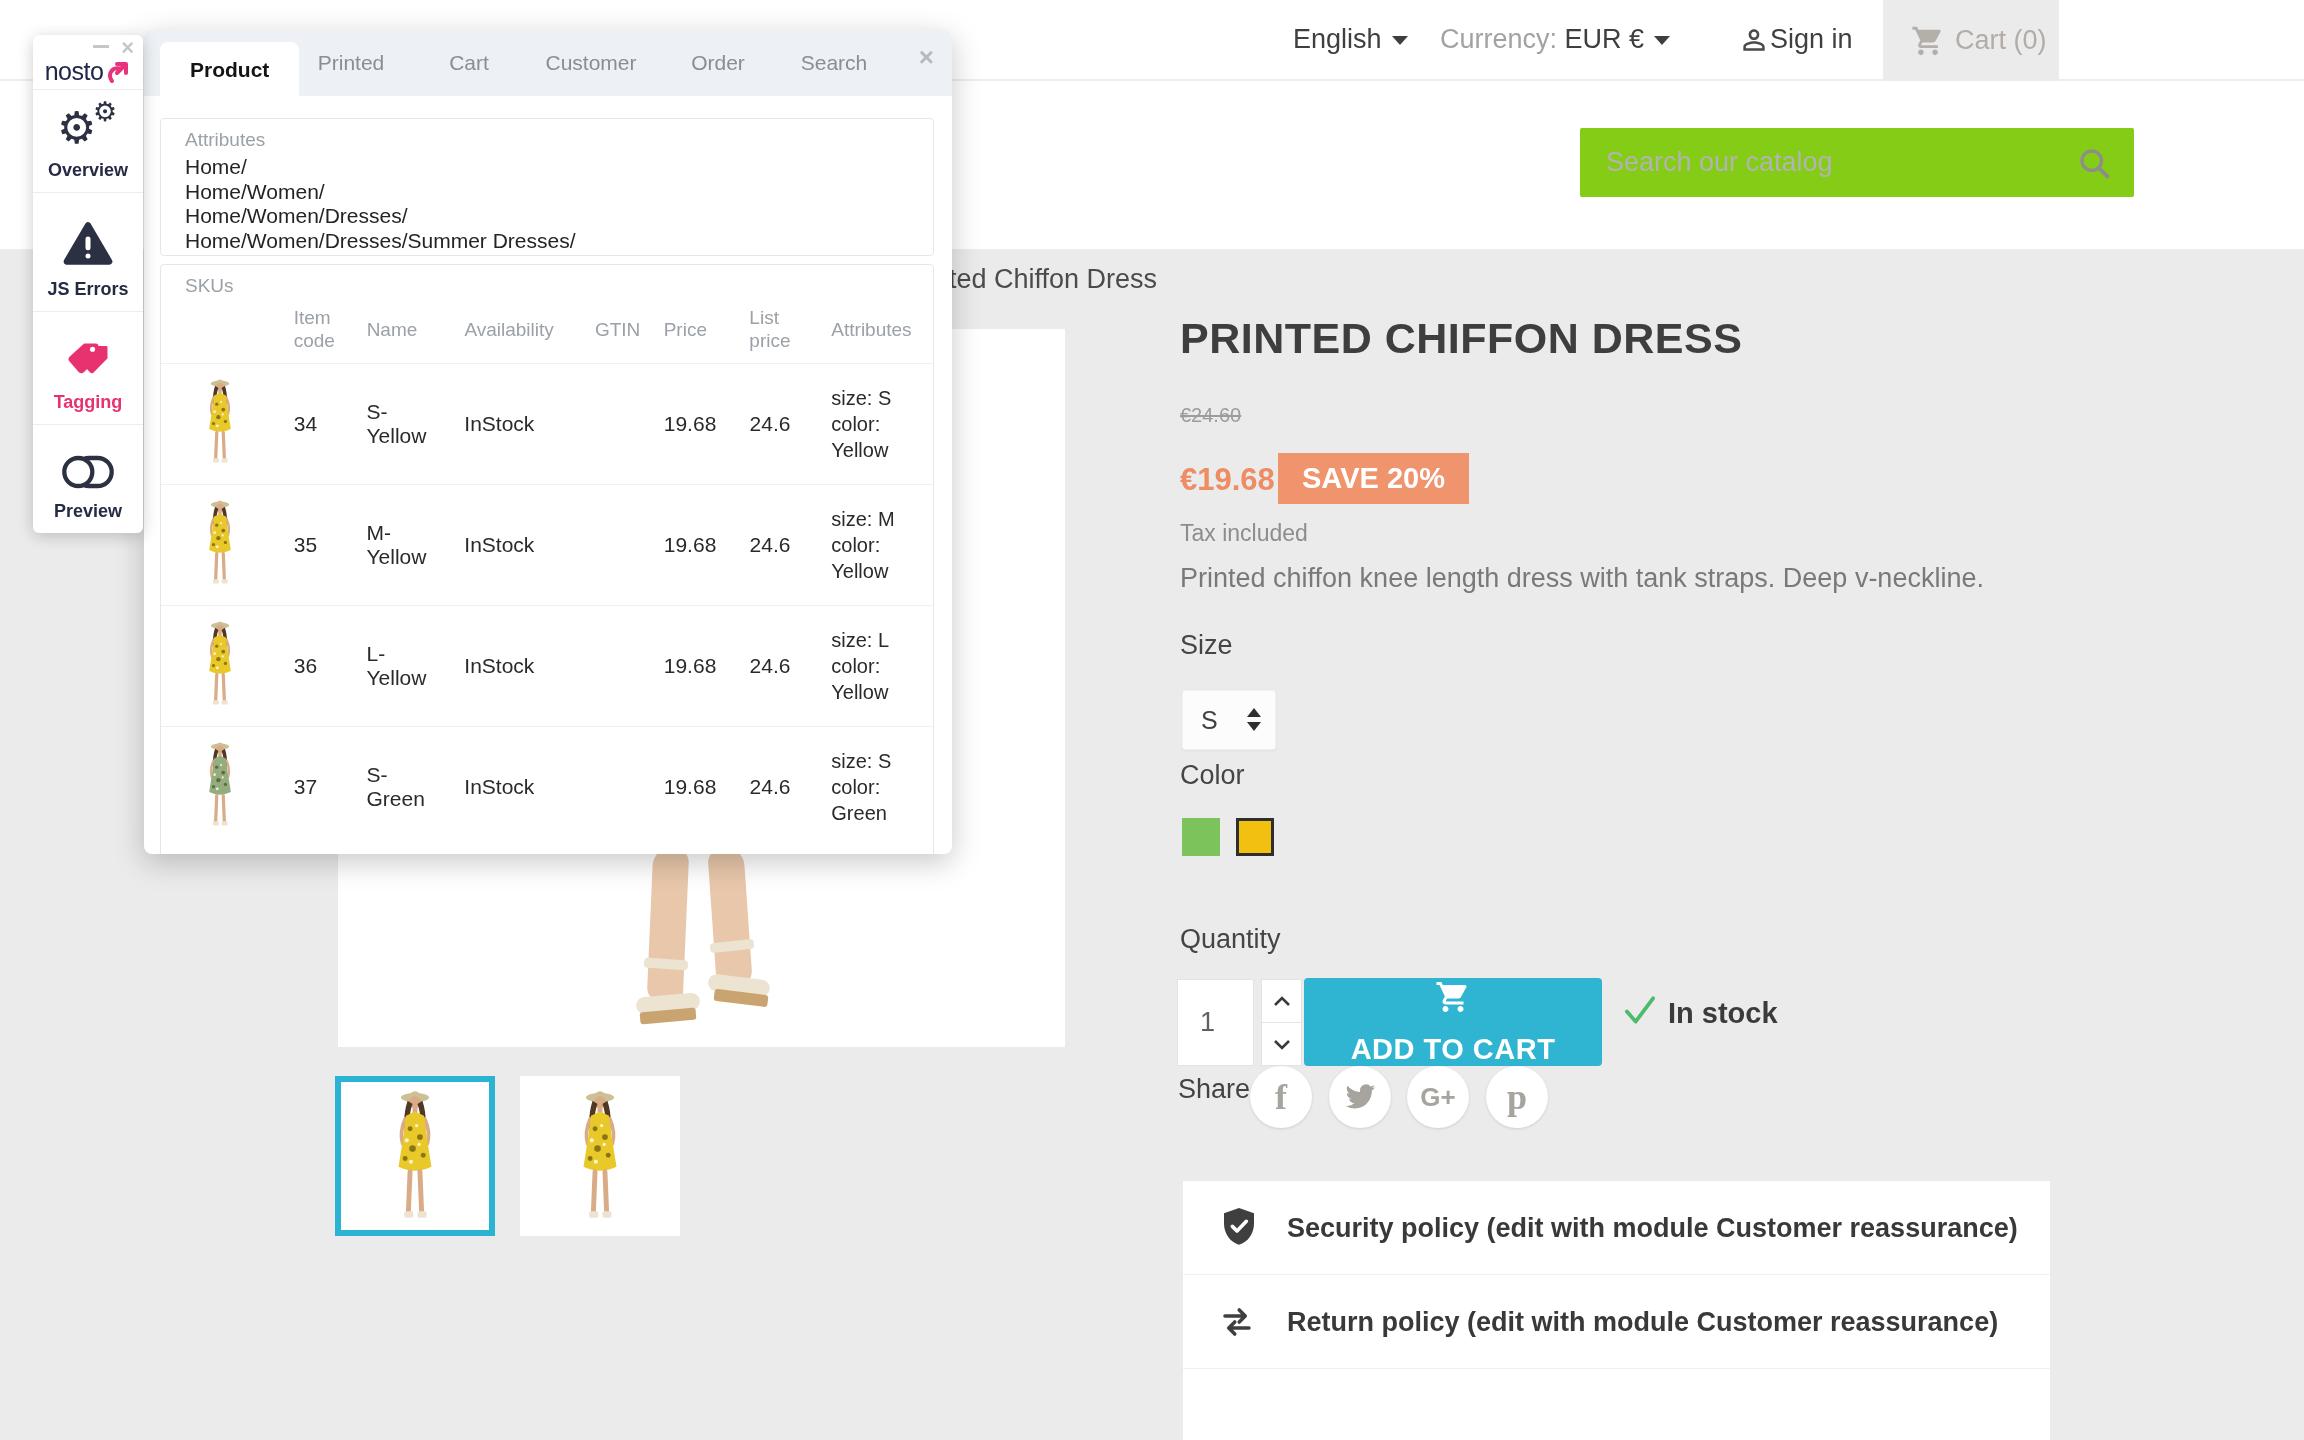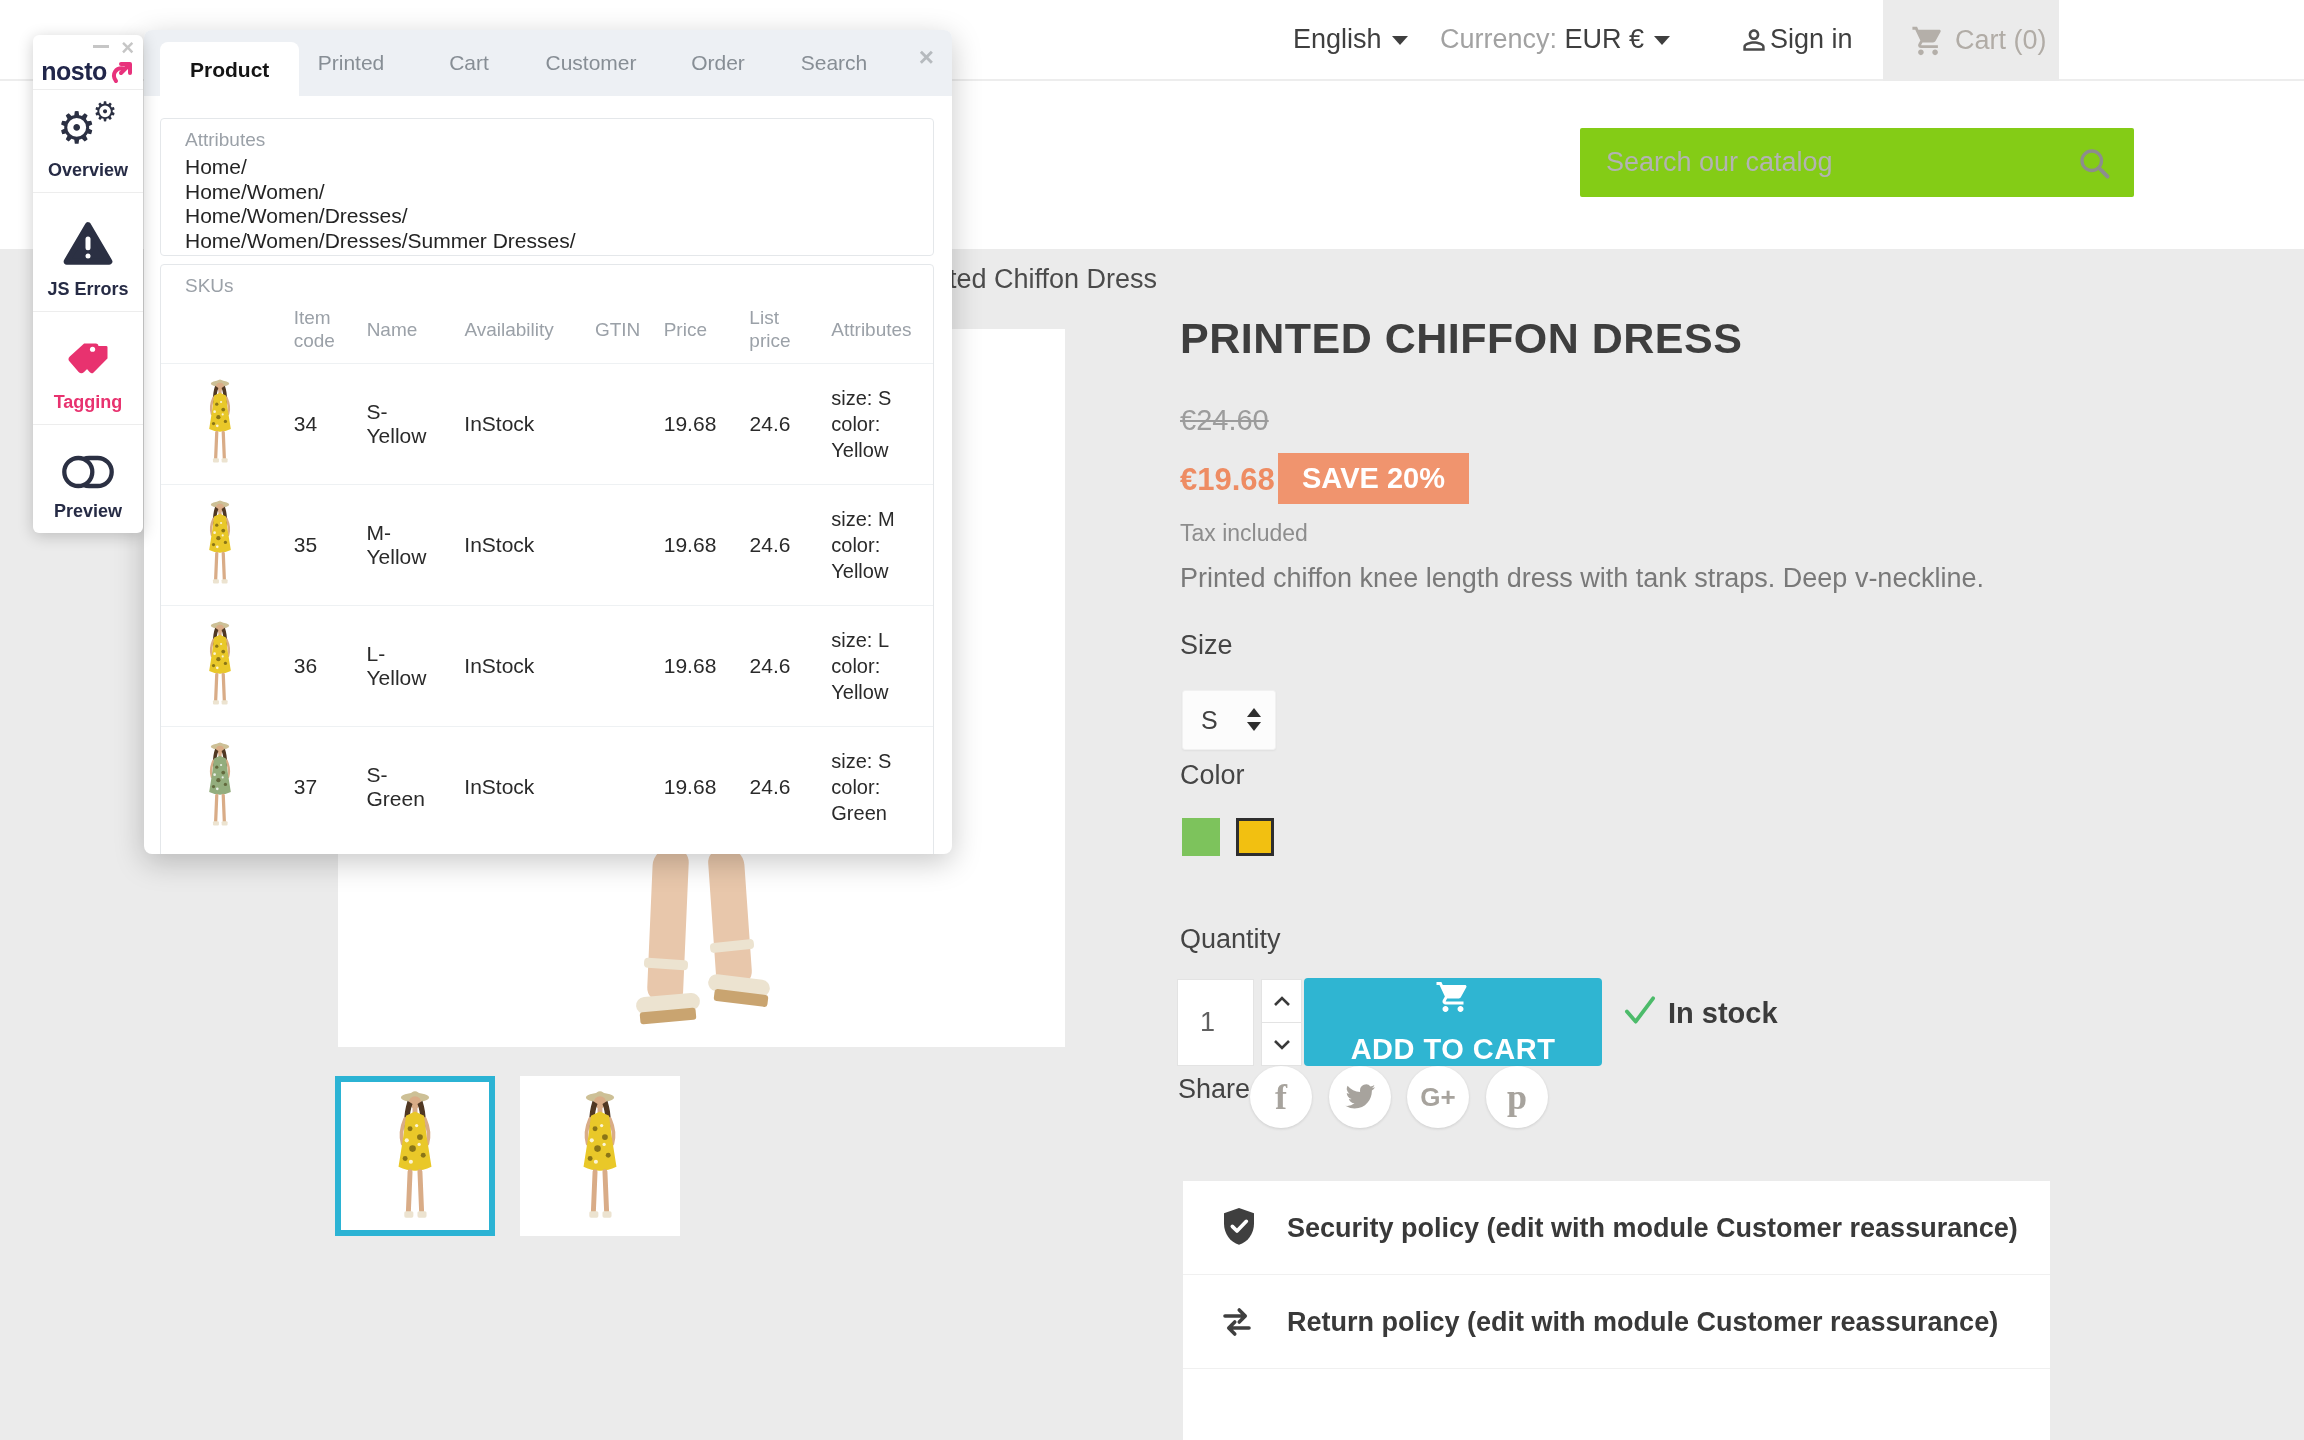--- a/index.html
+++ b/index.html
@@ -44,21 +44,21 @@
   #pl-l{left:302px;top:681px;width:56px;height:12px;transform:rotate(-5deg);}
   #pl-r{left:376px;top:663px;width:54px;height:12px;transform:rotate(7deg);}
 
   
   .thumb{background:#fff;display:flex;align-items:center;justify-content:center;}
   #thumb1{left:335px;top:1076px;width:148px;height:148px;border:6px solid #2bb3d4;}
   #thumb2{left:520px;top:1076px;width:160px;height:160px;}
 
   
   #p-title{left:1180px;top:314px;font-size:43px;font-weight:bold;color:#3e3e3e;letter-spacing:.5px;}
-  #p-old{left:1180px;top:404px;font-size:29px;color:#9c9c9c;text-decoration:line-through;}
+  #p-old{left:1180px;top:404px;font-size:20px;color:#9c9c9c;text-decoration:line-through;}
   #p-price{left:1180px;top:462px;font-size:31px;font-weight:bold;color:#ee8c63;}
   #p-badge{left:1278px;top:453px;background:#f0946e;color:#fff;font-size:29px;font-weight:bold;padding:9px 24px;}
   #p-tax{left:1180px;top:520px;font-size:23px;color:#8d8d8d;}
   #p-desc{left:1180px;top:563px;font-size:27px;color:#797979;}
   #p-sizelbl{left:1180px;top:630px;font-size:27px;color:#454545;}
   #p-select{left:1182px;top:690px;width:92px;height:58px;background:#fcfcfc;border:1px solid #f1f1f1;border-radius:3px;
             box-shadow:0 1px 2px rgba(0,0,0,.05);}
   #p-select .val{position:absolute;left:18px;top:0;line-height:58px;font-size:25px;color:#414141;}
   .tri{position:absolute;right:14px;width:0;height:0;border-left:7px solid transparent;border-right:7px solid transparent;}
   .tri.up{top:17px;border-bottom:9px solid #2e2e2e;}
@@ -87,21 +87,21 @@
   .prow{position:relative;height:93px;border-bottom:1px solid #f0f0f0;}
   .prow .pic{position:absolute;left:36px;top:50%;transform:translateY(-50%);color:#3f3f3f;}
   .prow .ptx{position:absolute;left:104px;top:50%;transform:translateY(-50%);font-size:27px;font-weight:bold;color:#393939;}
 
   
   #nsb{left:33px;top:35px;width:110px;height:498px;background:#fff;border-radius:6px;
        box-shadow:0 3px 16px rgba(0,0,0,.20);z-index:20;}
   #nsb-min{right:34px;top:10px;width:16px;height:3px;background:#c6c6c6;}
   #nsb-x{right:9px;top:0px;font-size:22px;color:#c6c6c6;font-weight:bold;}
   #nsb-logo{left:0;top:22px;width:110px;display:flex;align-items:center;justify-content:center;gap:2px;}
-  #nsb-logo .wm{font-size:25px;font-weight:bold;color:#21264a;letter-spacing:-.5px;}
+  #nsb-logo .wm{font-size:25px;font-weight:normal;color:#21264a;letter-spacing:-.5px;}
   .nsb-item{position:absolute;left:0;width:110px;border-top:1px solid #ededed;text-align:center;}
   #it-ov{top:54px;height:103px;} #it-js{top:157px;height:119px;} #it-tg{top:276px;height:113px;} #it-pv{top:389px;height:109px;}
   .nsb-lab{position:absolute;left:0;bottom:12px;width:110px;font-size:18px;font-weight:bold;color:#262b45;}
   #it-tg .nsb-lab{color:#e8326f;}
   .nsb-ic{position:absolute;left:0;width:110px;text-align:center;}
   #gears{top:10px;height:56px;color:#2b3043;}
   #gears .g1{font-size:44px;font-family:"DejaVu Sans",sans-serif;position:absolute;left:24px;top:2px;}
   #gears .g2{font-size:27px;font-family:"DejaVu Sans",sans-serif;position:absolute;left:60px;top:-4px;}
 
   

